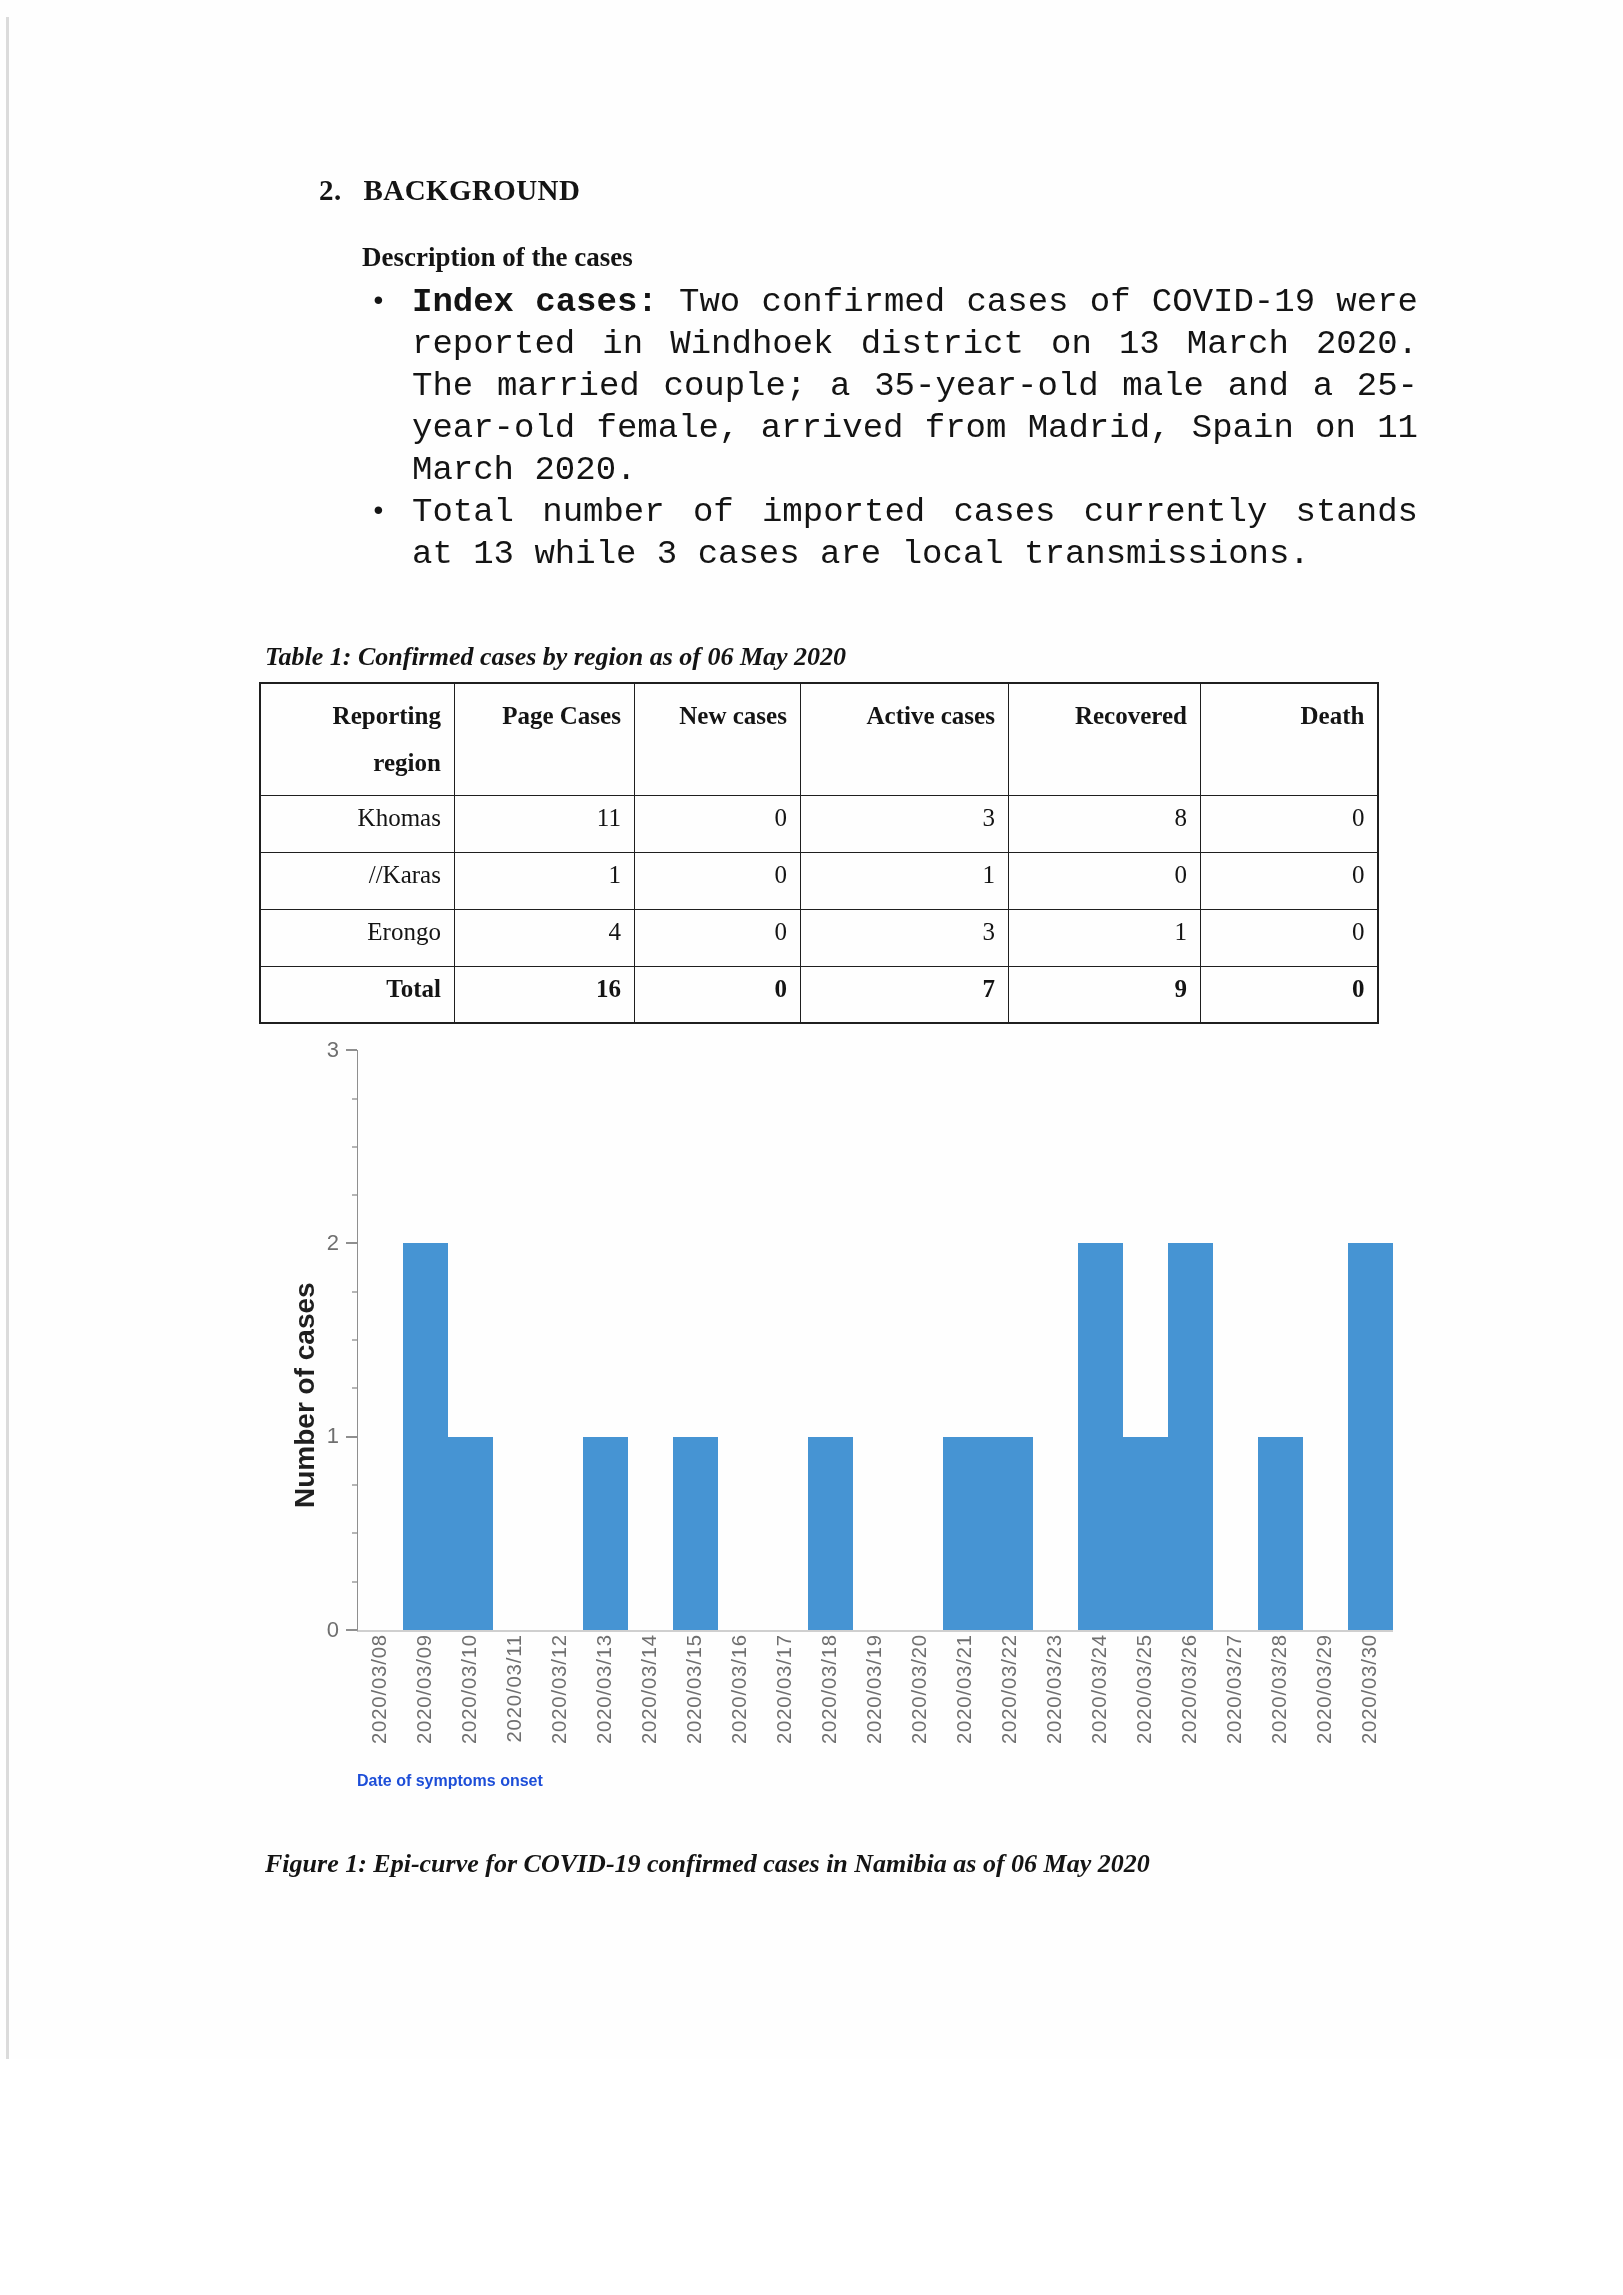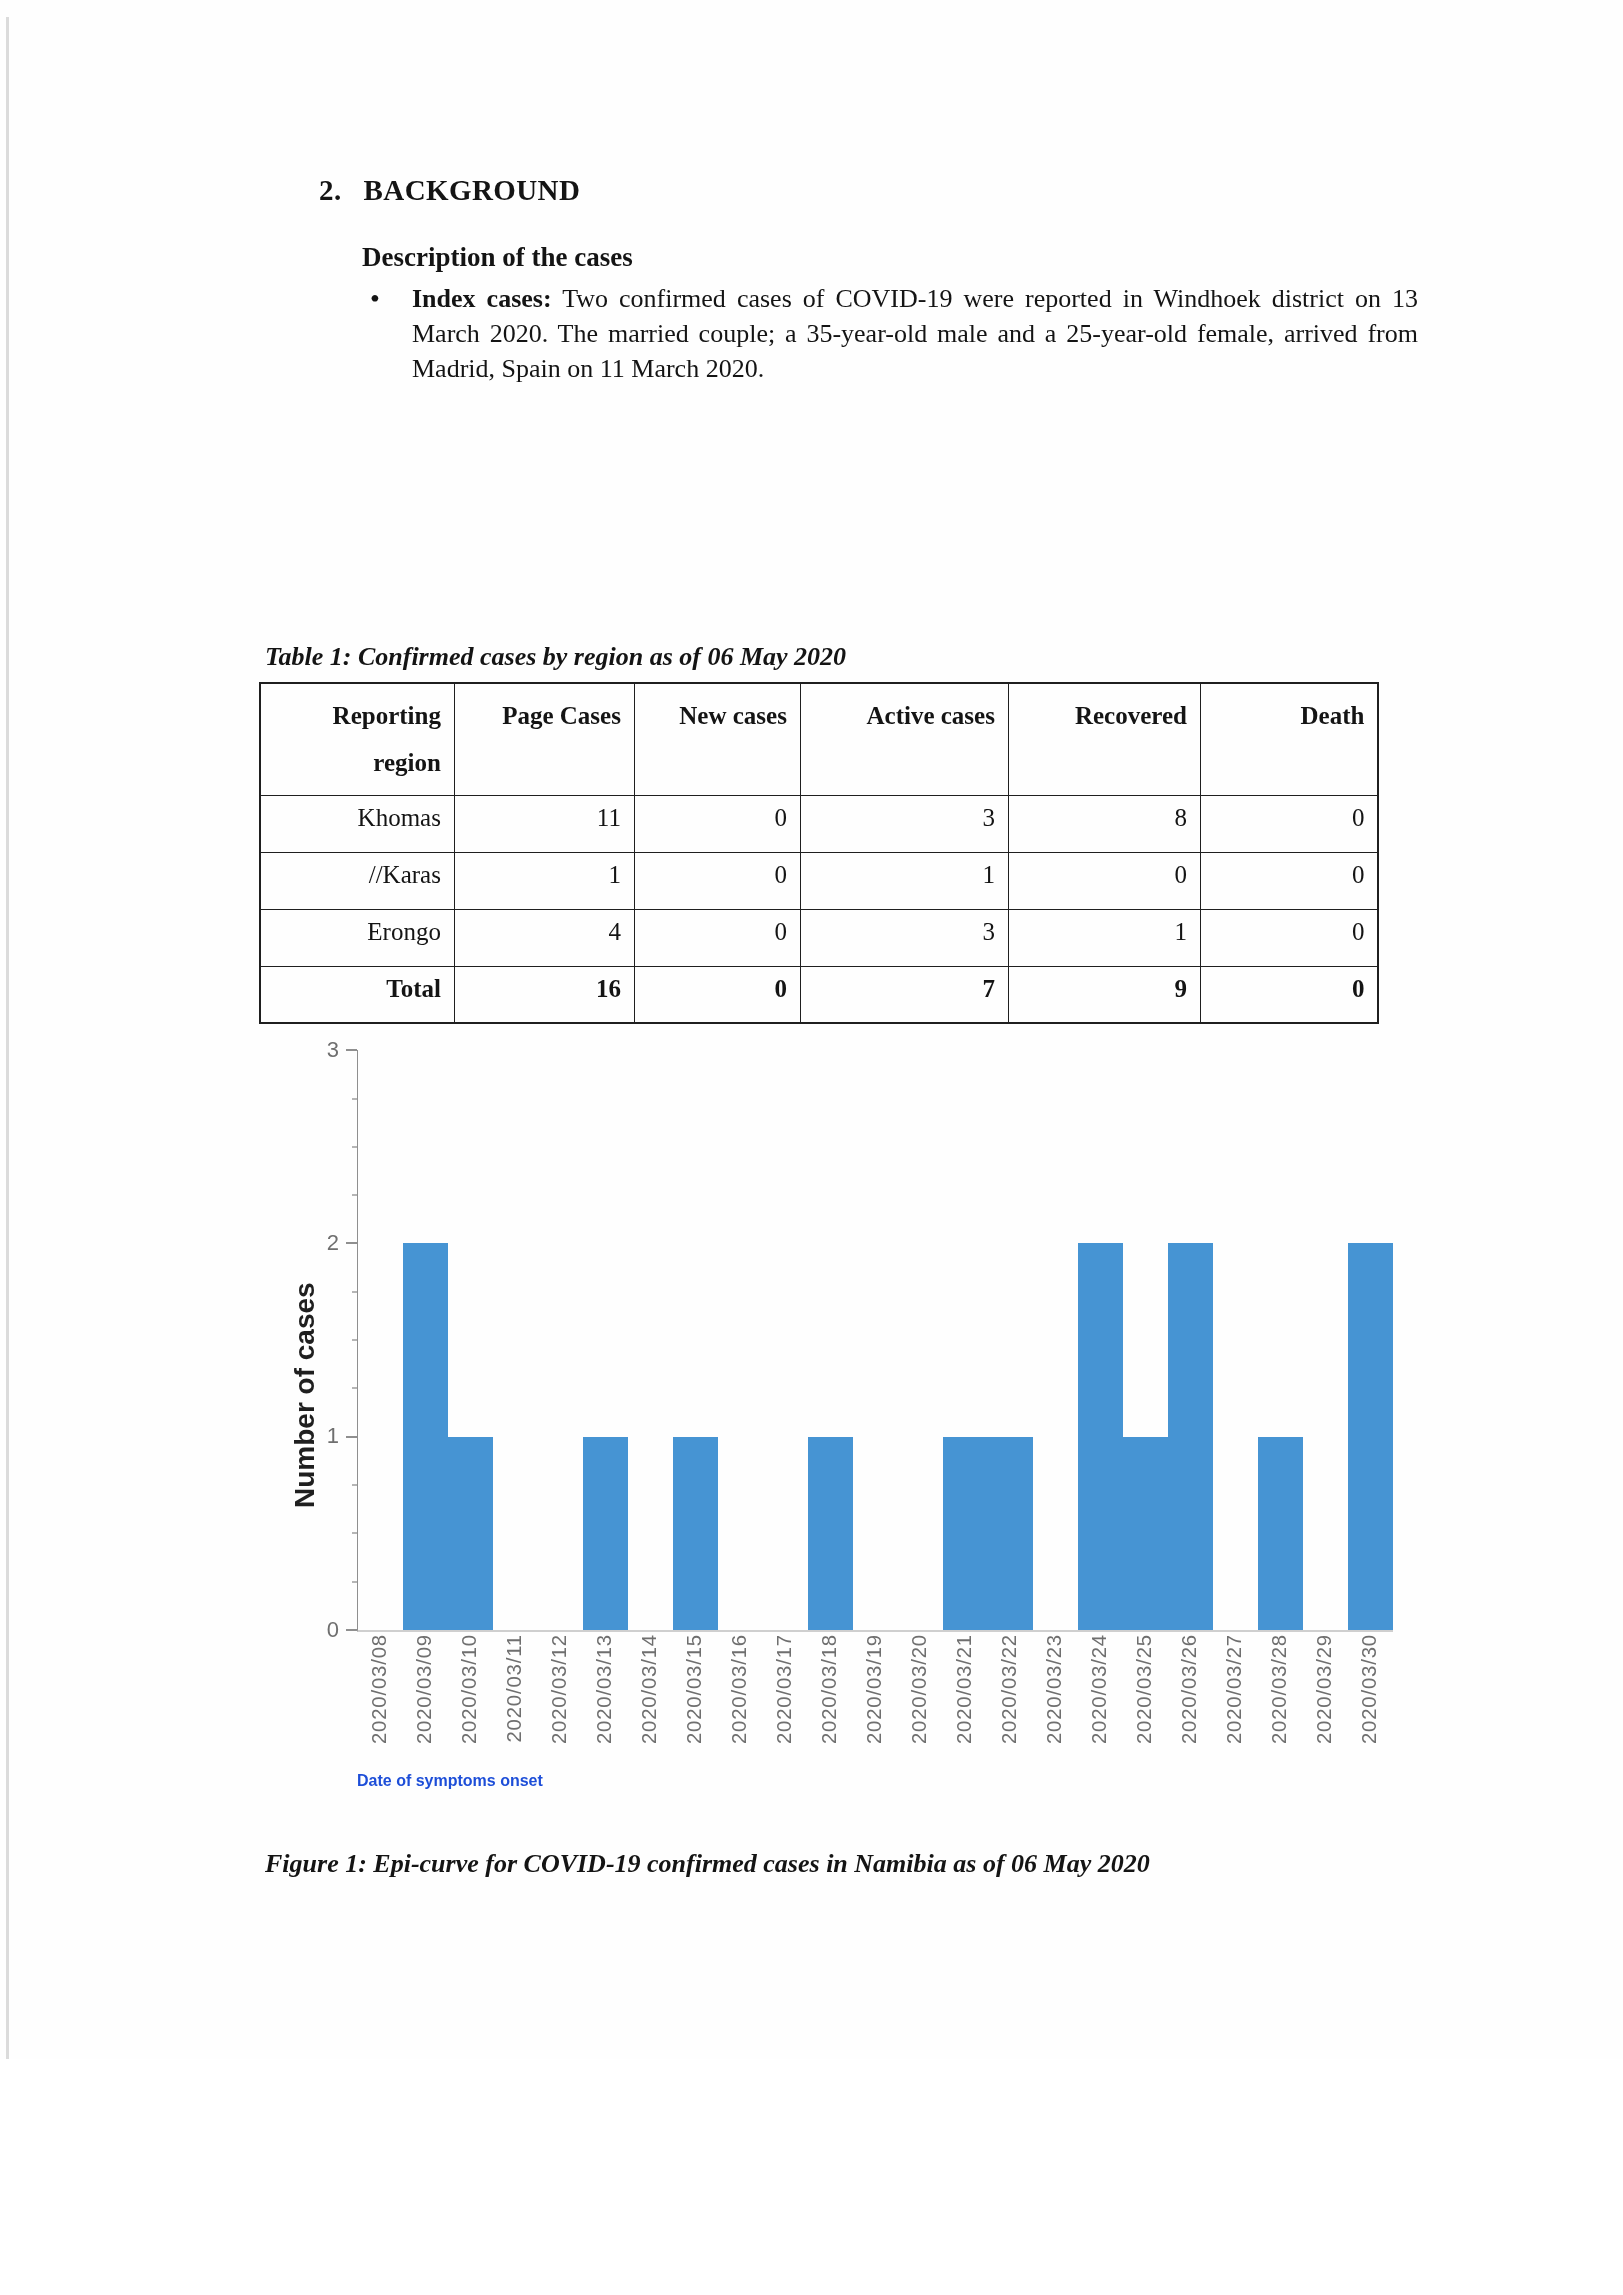--- a/index.html
+++ b/index.html
@@ -7,21 +7,21 @@
         font-family:"Liberation Serif", serif;color:#141414;}
   .scan-edge{position:absolute;left:6.3px;top:17.3px;width:2.4px;height:2262px;background:#bdbdbd;opacity:.55;}
 
   
   .h1{position:absolute;left:319px;top:174px;font-size:29px;font-weight:bold;letter-spacing:0.4px;}
   .h1 .htitle{margin-left:22px;}
   .h2{position:absolute;left:362px;top:242px;font-size:27px;font-weight:bold;}
 
   
   .bullets{position:absolute;left:370px;top:281px;width:1048px;margin:0;padding:0;list-style:none;}
-  .bullets li{position:relative;padding-left:42px;text-align:justify;font-size:26px;line-height:35px;}
+  .bullets li{position:relative;padding-left:42px;text-align:justify;font-size:34px;line-height:42px;font-family:Liberation Mono, monospace;}
   .bullets li::before{content:"\2022";position:absolute;left:0;top:0;font-size:28px;}
   .bullets .lead{font-weight:bold;}
 
   
   .tcaption{position:absolute;left:265px;top:642px;font-size:26px;font-weight:bold;font-style:italic;}
   table.cases{position:absolute;left:259px;top:682px;width:1119px;border-collapse:collapse;
               table-layout:fixed;font-size:25px;}
   table.cases th,table.cases td{border:1.6px solid #1f1f1f;vertical-align:top;text-align:right;
               padding:7.9px 12.6px;}
   table.cases{border:2.4px solid #1f1f1f;}
@@ -70,20 +70,21 @@
   <div class="scan-edge"></div>
 
   <div class="h1">
     <span>2.</span><span class="htitle">BACKGROUND</span>
   </div>
 
   <div class="h2">Description of the cases</div>
 
   <ul class="bullets">
     <li><span class="lead">Index cases:</span><span> Two confirmed cases of COVID-19 were reported in Windhoek district on 13 March 2020. The married couple; a 35-year-old male and a 25-year-old female, arrived from Madrid, Spain on 11 March 2020.</span></li>
+    <li><span class="lead"></span><span>Total number of imported cases currently stands at 13 while 3 cases are local transmissions.</span></li>
   </ul>
 
   <div class="tcaption">Table 1: Confirmed cases by region as of 06 May 2020</div>
 
   <table class="cases">
     <colgroup>
       <col style="width:194px">
         <col style="width:180px">
         <col style="width:166px">
       <col style="width:208px">

